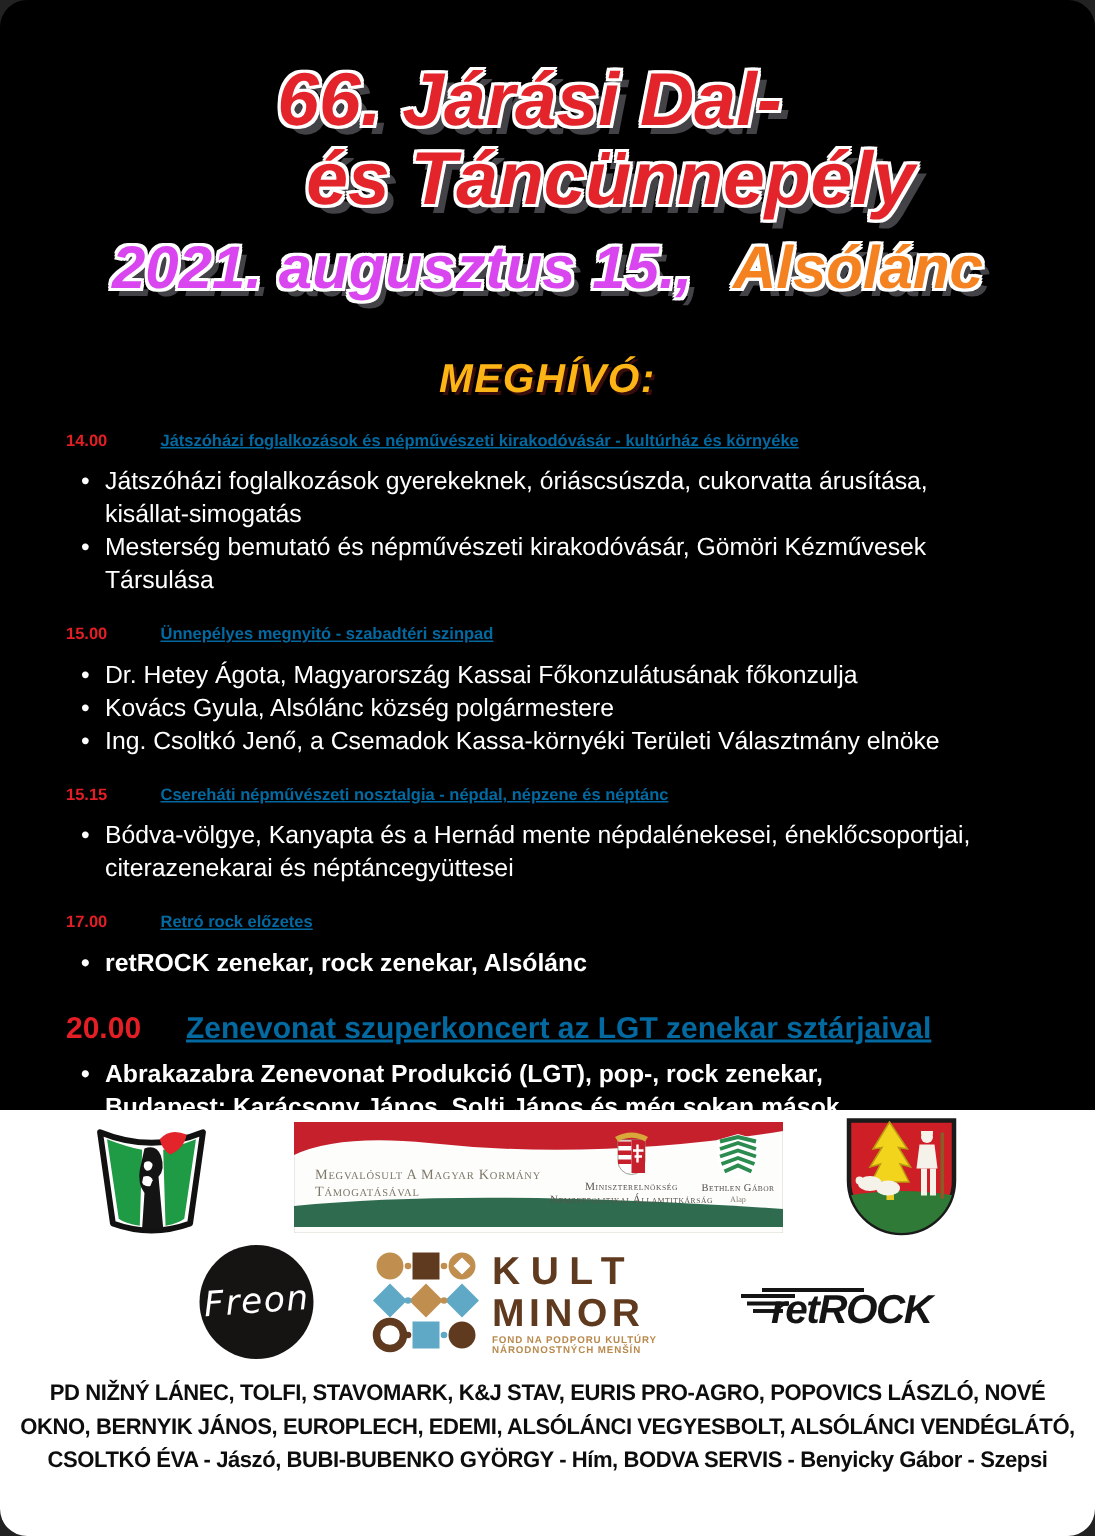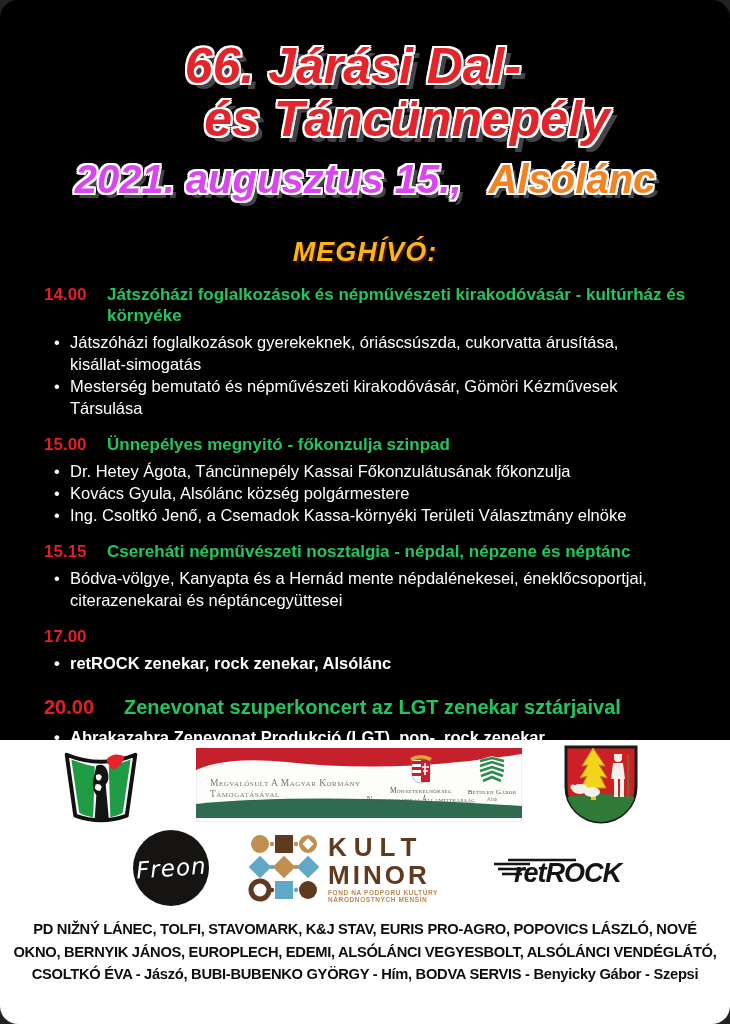--- a/index.html
+++ b/index.html
@@ -34,23 +34,23 @@
   .date-place { color:#f58220;margin-left:16px; }
   
   .meghivo {
     margin-top:36px; text-align:center; color:#fdb515;
     font-size:27px; font-weight:bold; font-style:italic; letter-spacing:1px;
     text-shadow:2px 2px 0 #3a0d0d;
   }
   
   .schedule { margin:16px 44px 0 44px; }
   .section { margin-bottom:15px; }
-  .sec-head { display:flex; align-items:baseline; font-weight:bold; font-size:17px; line-height:21px; }
+  .sec-head { display:flex; align-items:baseline; font-weight:bold; font-size:11px; line-height:21px; }
   .sec-time { color:#e31e25; min-width:50px; margin-right:13px; white-space:nowrap; }
-  .sec-title { color:#22c55e; }
+  .sec-title { color:#0369a1;text-decoration:underline; }
   .bullets { margin-top:5px; padding-left:10px; color:#fff; font-size:16.5px; line-height:22px; }
   .bullet { display:flex; max-width:600px; }
   .bullet .dot { width:16px; flex:none; }
   .bullet .btxt { flex:1; }
   .bullets.boldb { font-weight:bold; }
   .cont-line { padding-left:16px; font-weight:bold; }
   .section.big .sec-head { font-size:20px; line-height:27px; }
   .section.big .sec-time { min-width:62px; margin-right:18px; }
   .section.big { margin-top:20px; margin-bottom:18px; }
   .inline-line { display:flex; align-items:baseline; font-weight:bold; font-size:17px; margin-top:22px; }
@@ -117,26 +117,26 @@
         <div class="bullet">
             <span class="dot">•</span>
             <span class="btxt">Mesterség bemutató és népművészeti kirakodóvásár, Gömöri Kézművesek Társulása</span>
           </div>
       </div>
     </div>
 
     <div class="section">
       <div class="sec-head">
         <span class="sec-time">15.00</span>
-        <span class="sec-title">Ünnepélyes megnyitó - főkonzulja szinpad</span>
+        <span class="sec-title">Ünnepélyes megnyitó - szabadtéri szinpad</span>
       </div>
       <div class="bullets">
         <div class="bullet">
             <span class="dot">•</span>
-            <span class="btxt">Dr. Hetey Ágota, Táncünnepély Kassai Főkonzulátusának főkonzulja</span>
+            <span class="btxt">Dr. Hetey Ágota, Magyarország Kassai Főkonzulátusának főkonzulja</span>
           </div>
         <div class="bullet">
             <span class="dot">•</span>
             <span class="btxt">Kovács Gyula, Alsólánc község polgármestere</span>
           </div>
         <div class="bullet">
             <span class="dot">•</span>
             <span class="btxt">Ing. Csoltkó Jenő, a Csemadok Kassa-környéki Területi Választmány elnöke</span>
           </div>
       </div>
@@ -151,20 +151,21 @@
         <div class="bullet">
             <span class="dot">•</span>
             <span class="btxt">Bódva-völgye, Kanyapta és a Hernád mente népdalénekesei, éneklőcsoportjai, citerazenekarai és néptáncegyüttesei</span>
           </div>
       </div>
     </div>
 
     <div class="section">
       <div class="sec-head">
         <span class="sec-time">17.00</span>
+        <span class="sec-title">Retró rock előzetes</span>
       </div>
       <div class="bullets boldb">
         <div class="bullet">
             <span class="dot">•</span>
             <span class="btxt">retROCK zenekar, rock zenekar, Alsólánc</span>
           </div>
       </div>
     </div>
 
     <div class="section big">

